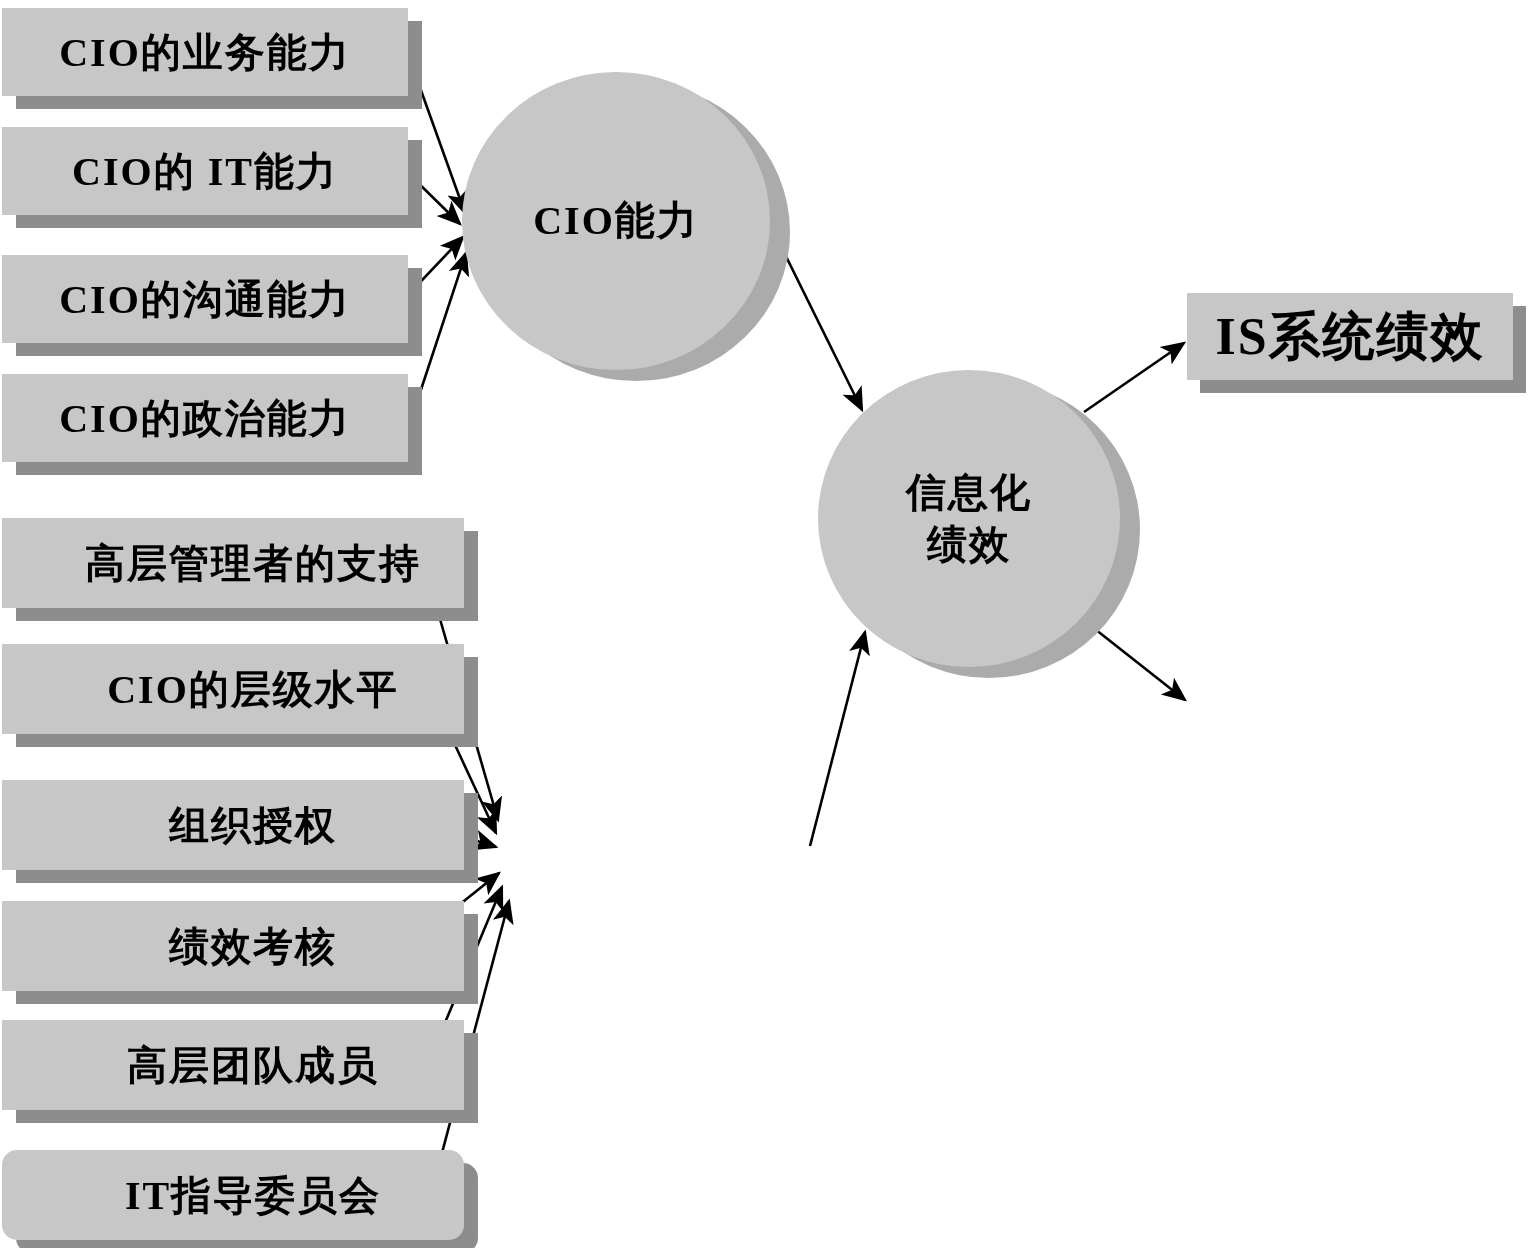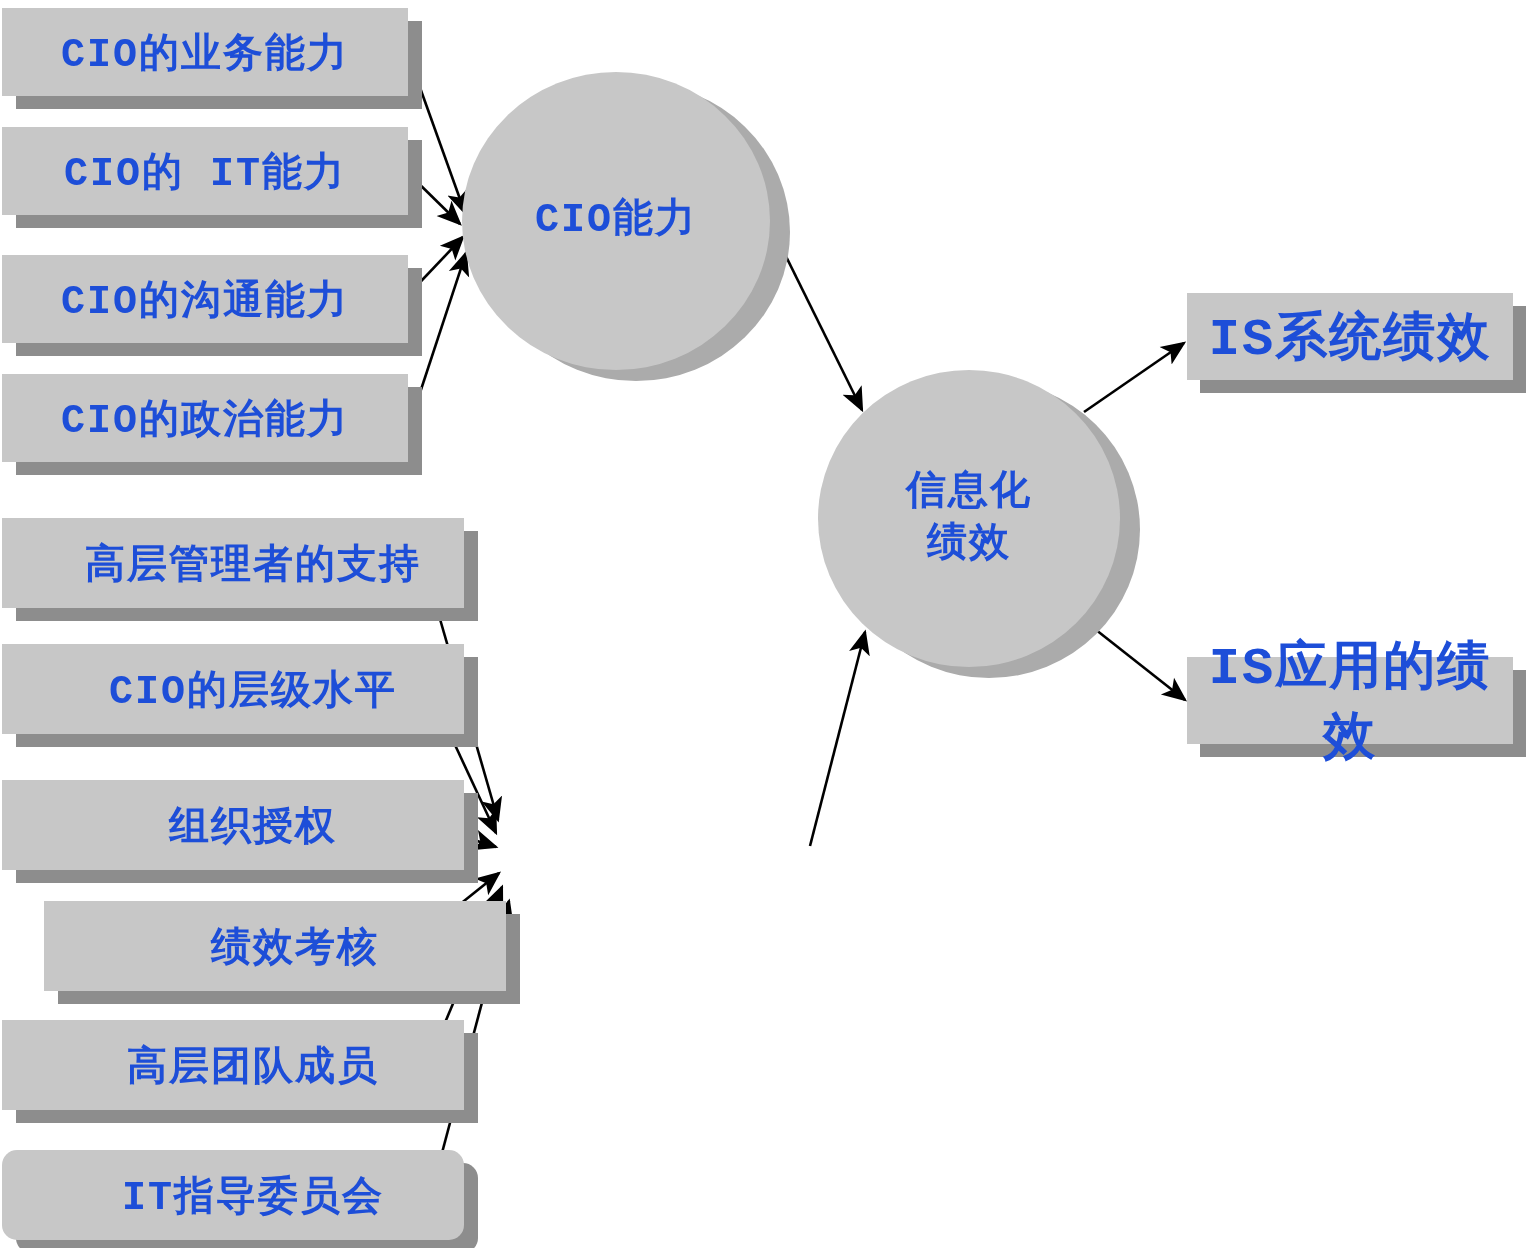--- a/index.html
+++ b/index.html
@@ -2,22 +2,22 @@
 <html><head>
 <meta charset="utf-8">
 <style>
   html, body { margin:0; padding:0; background:#ffffff; }
   .canvas {
     position: relative;
     width: 1528px;
     height: 1248px;
     background: #ffffff;
     overflow: hidden;
-    font-family: Liberation Mono, monospace;
-    color: #1d4ed8;
+    font-family: Liberation Serif, serif;
+    color: #000000;
   }
   .edges {
     position: absolute;
     left: 0; top: 0;
     width: 1528px; height: 1248px;
     pointer-events: none;
   }
   .edges line { stroke: #000000; stroke-width: 2.6px; }
   .node {
     position: absolute;
@@ -54,21 +54,21 @@
   .e-org  { left: 498px; top: 703px; width: 314px; height: 297px; }
   .e-info { left: 818px; top: 370px; width: 302px; height: 297px; }
   
   .b1  { top: 8px;    }
   .b2  { top: 127px;  }
   .b3  { top: 255px;  }
   .b4  { top: 374px;  }
   .b5  { top: 518px;  }
   .b6  { top: 644px;  }
   .b7  { top: 780px;  }
-  .b8  { top: 901px; margin-left: 42px;  }
+  .b8  { top: 901px;  }
   .b9  { top: 1020px; }
   .b10 { top: 1150px; border-radius: 15px; }
   .o1  { top: 293px;  }
   .o2  { top: 657px;  }
 </style>
 </head>
 <body>
 
 <div class="canvas">
 
@@ -130,17 +130,14 @@
     <span>CIO能力</span>
   </div>
   <div class="node ellipse e-info">
     <span>信息化
 绩效</span>
   </div>
 
   <div class="node outcome o1">
     <span>IS系统绩效</span>
   </div>
-  <div class="node outcome o2">
-    <span>IS应用的绩效</span>
-  </div>
 
 </div>
 
 </body></html>

